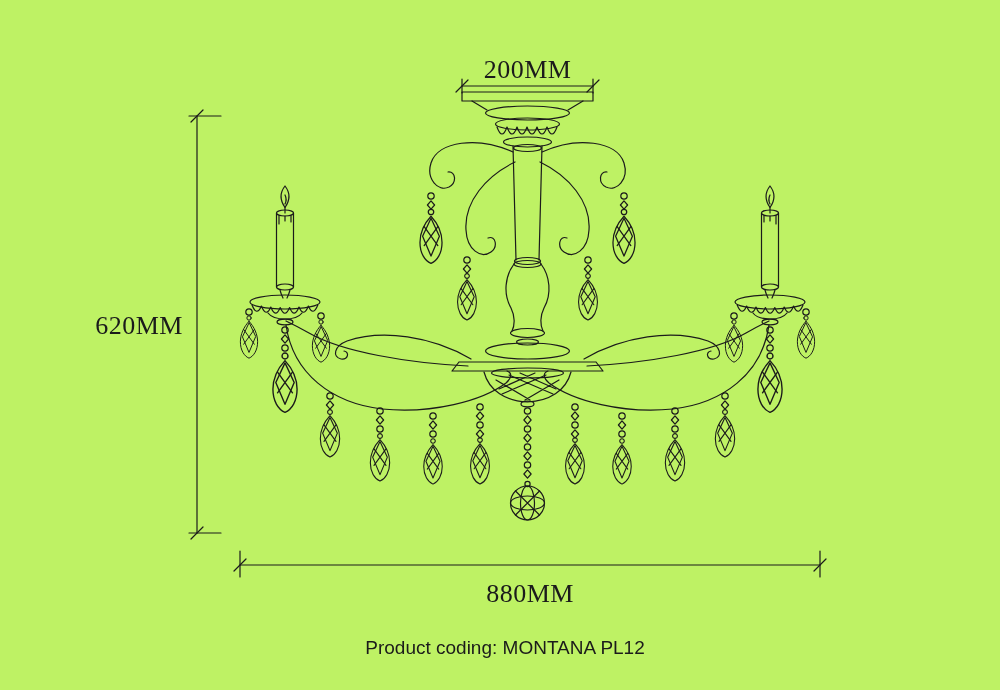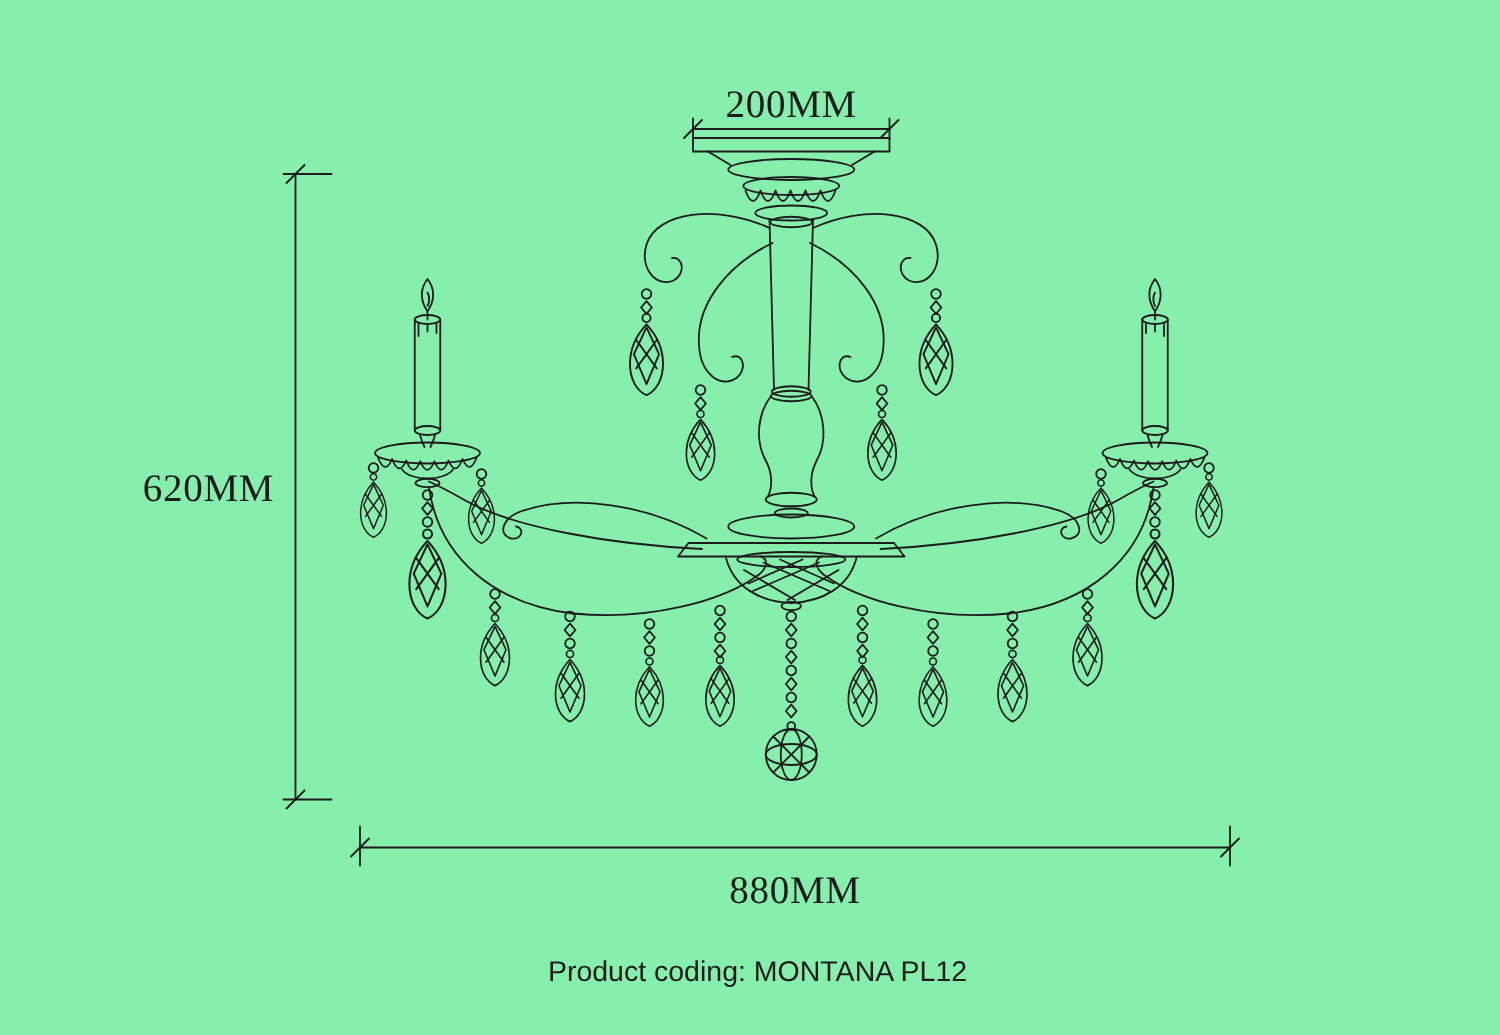--- a/index.html
+++ b/index.html
@@ -1,21 +1,21 @@
 <!DOCTYPE html>
 <html><head>
 <meta charset="utf-8">
 <style>
   html, body { margin: 0; padding: 0; }
   body { background: #ffffff; }
   .page {
     position: relative;
     width: 1000px;
     height: 690px;
-    background: #86efac;
+    background: #bef264;
     overflow: hidden;
   }
   svg { display: block; }
   .dim-text {
     font-family: "Liberation Serif", "DejaVu Serif", serif;
     font-size: 26px;
     letter-spacing: 0.5px;
   }
   .caption-text {
     font-family: "Liberation Sans", "DejaVu Sans", sans-serif;

